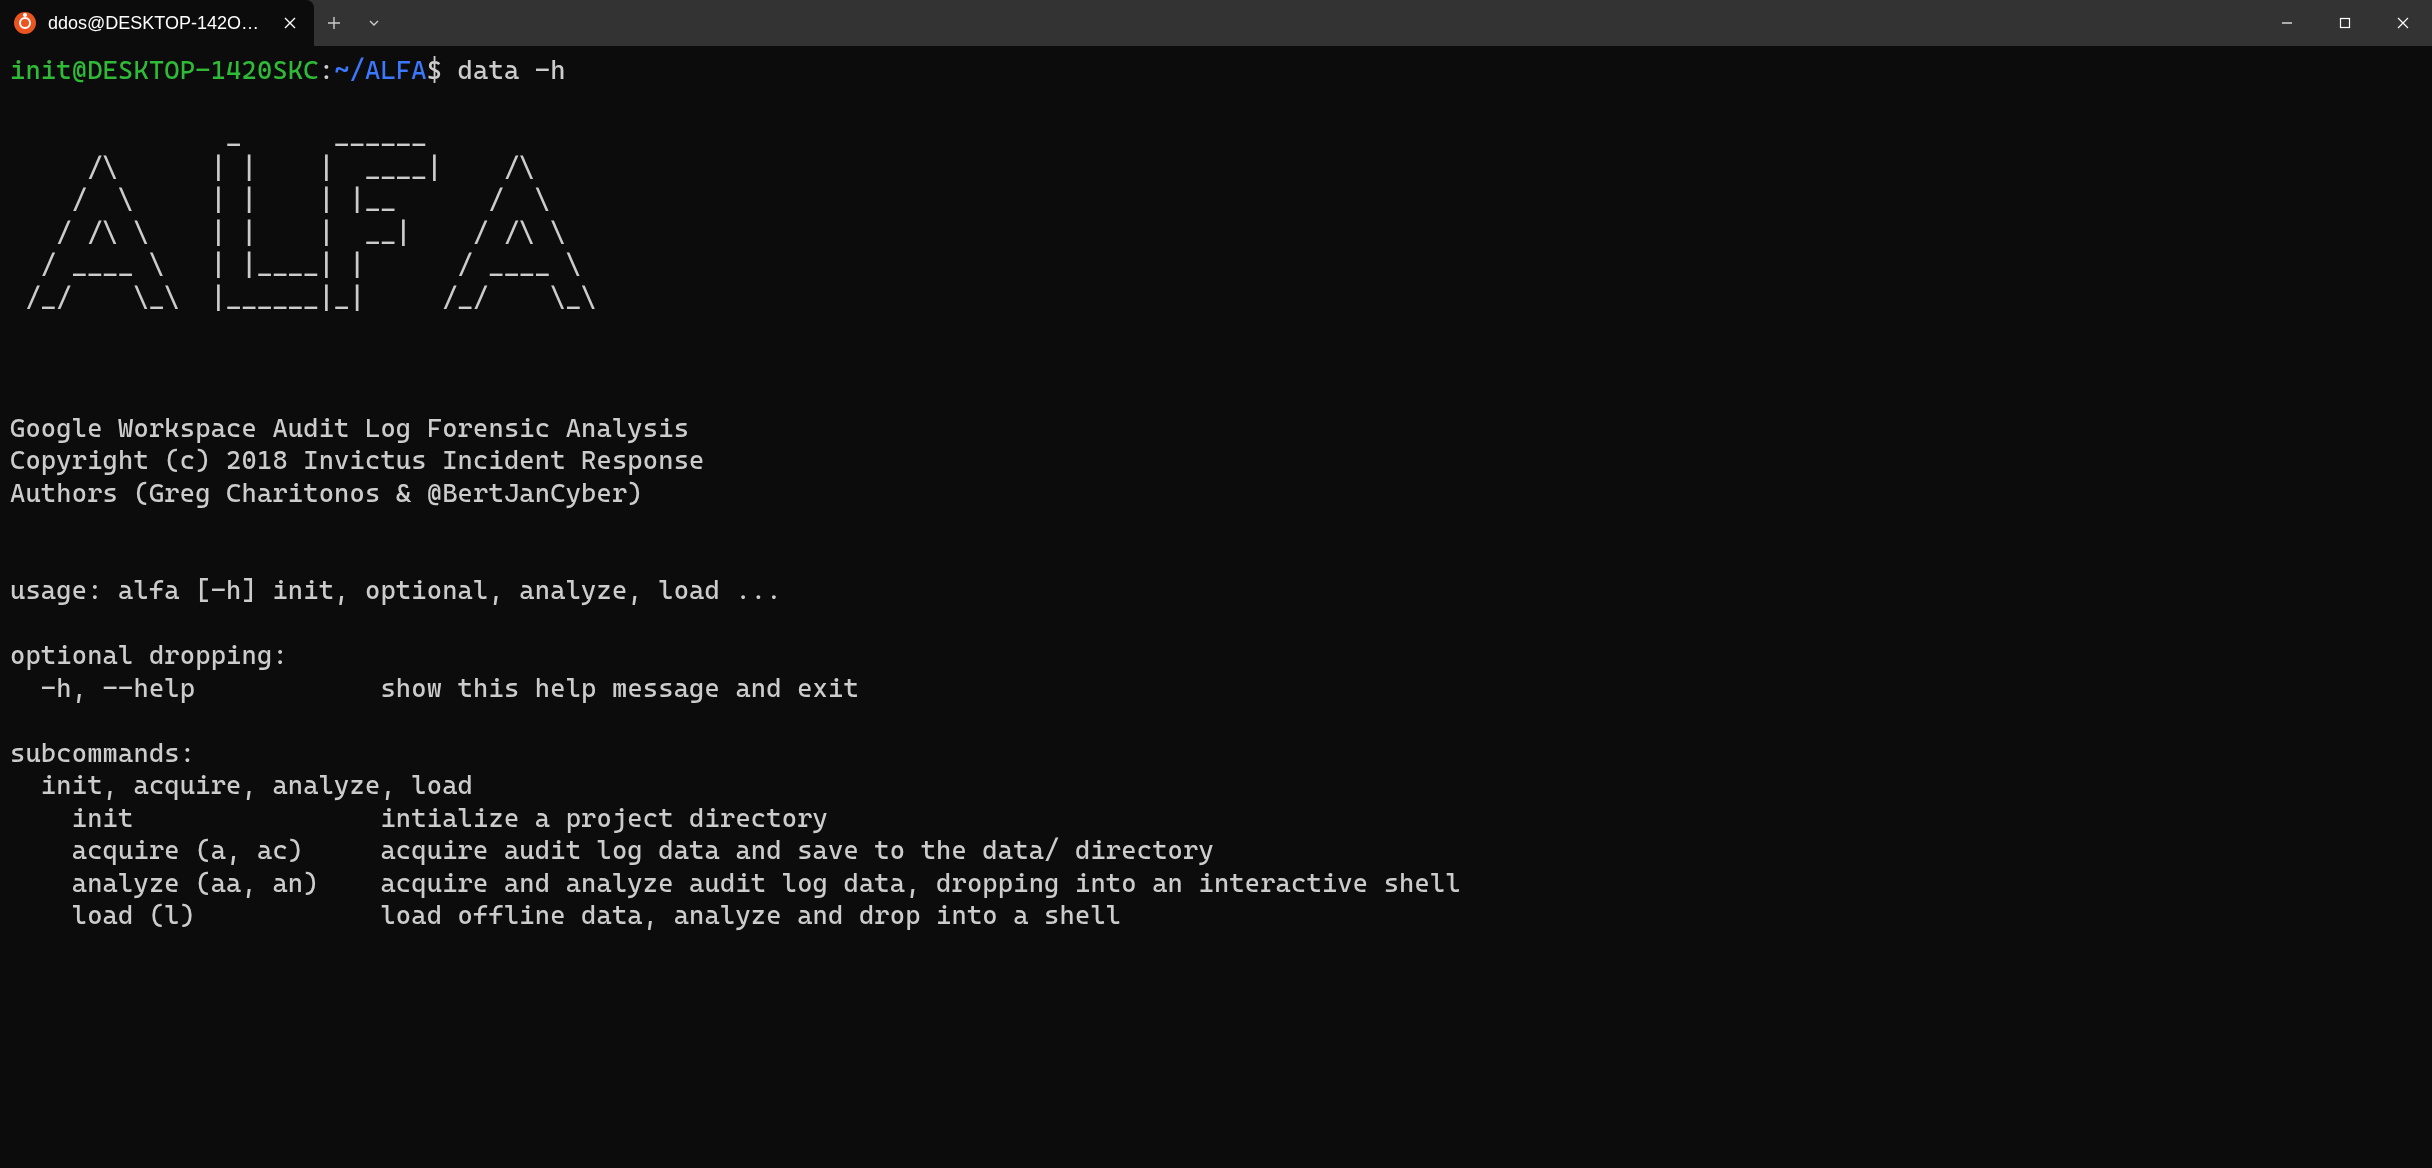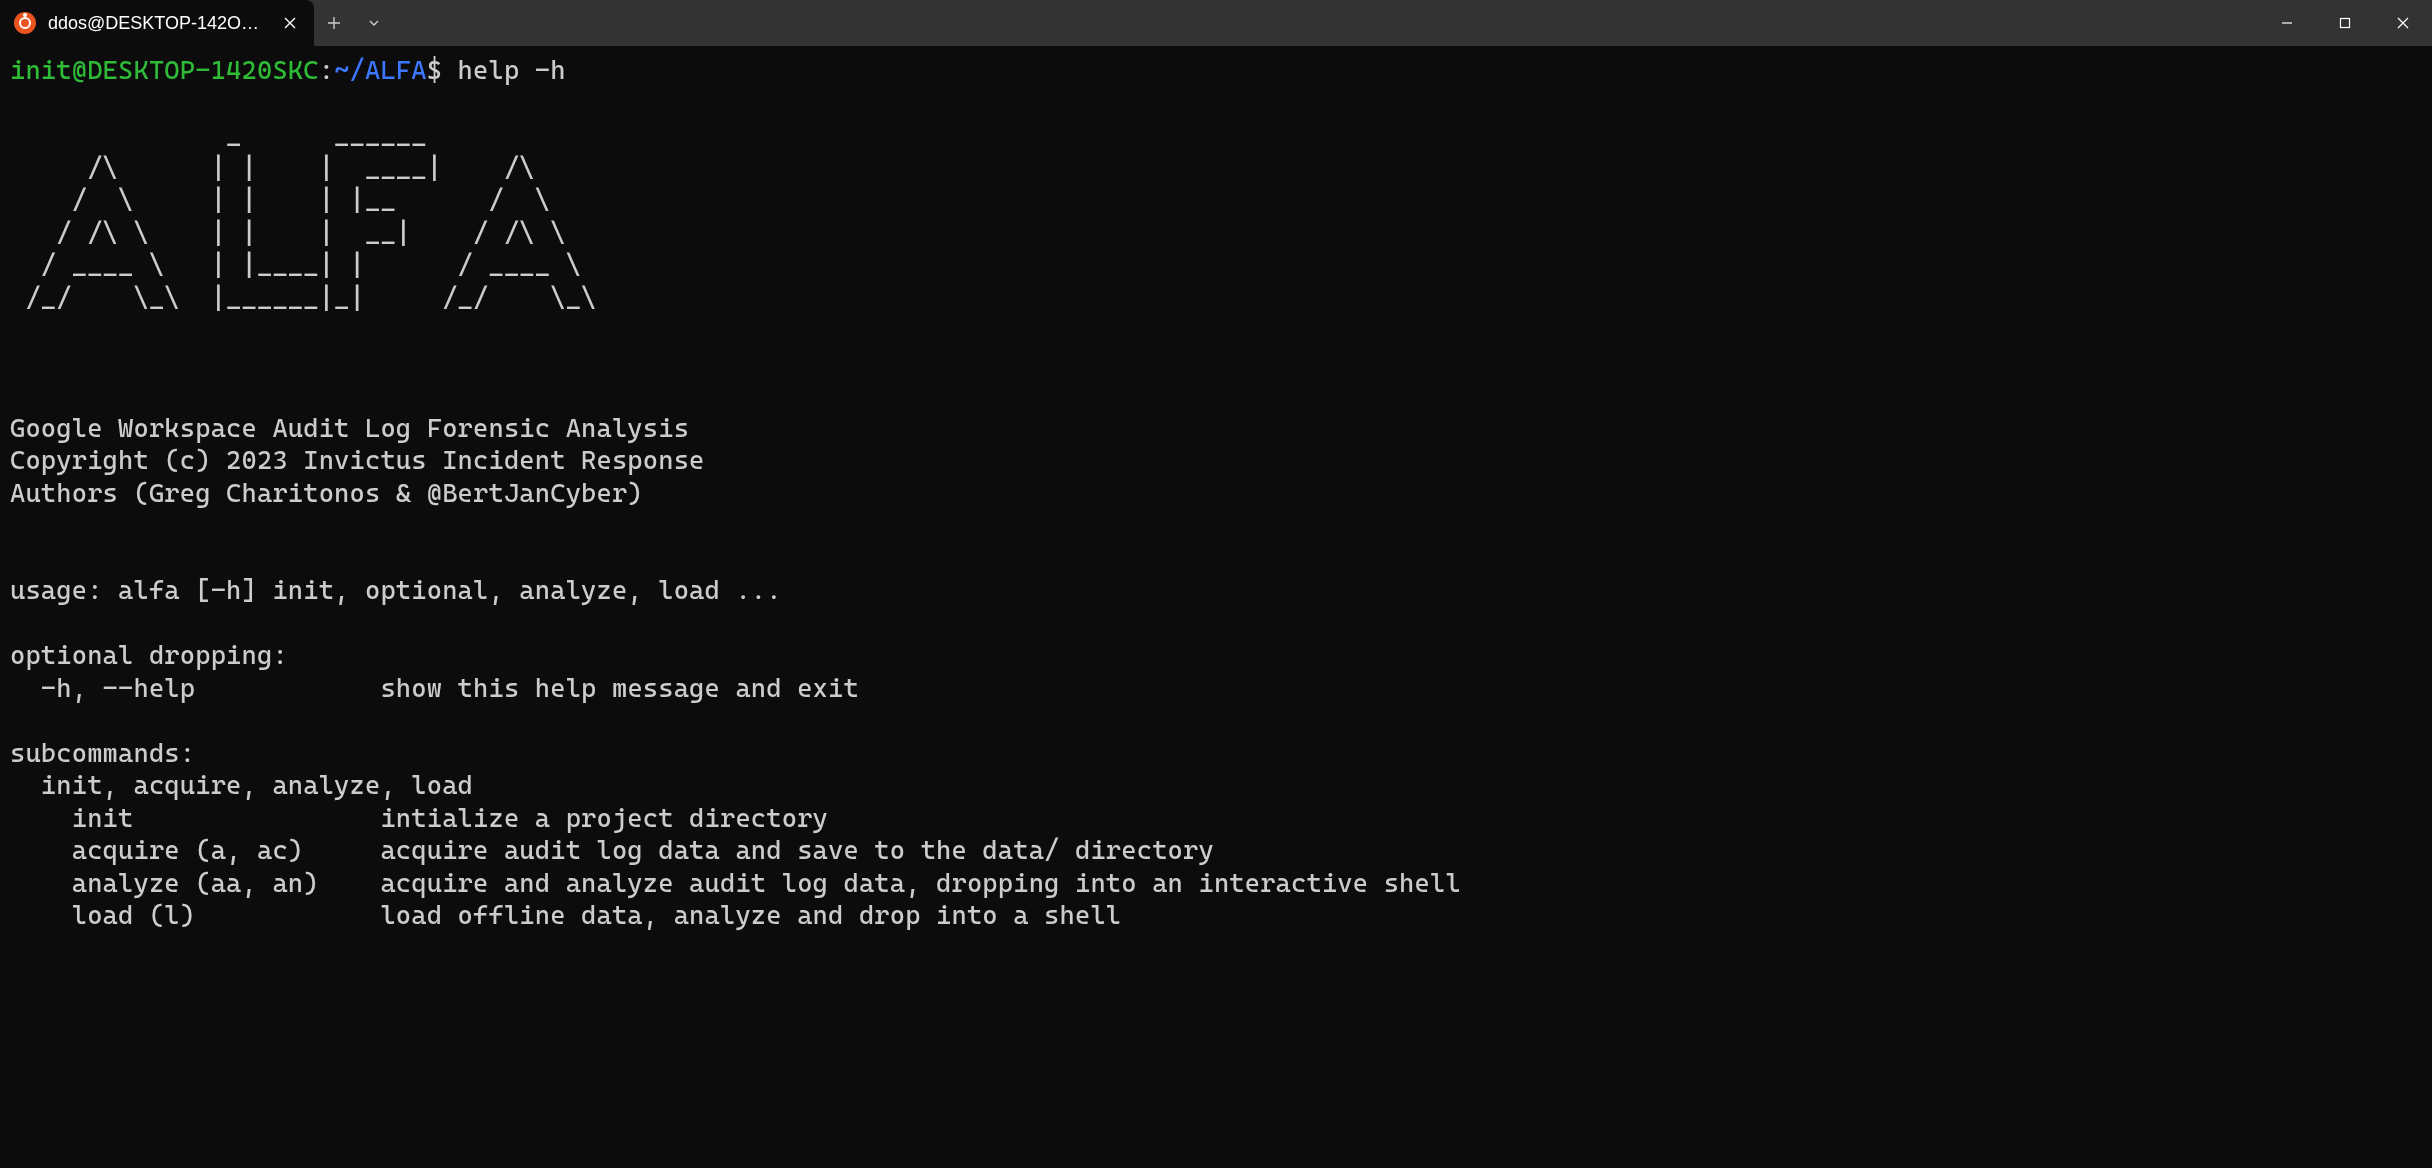--- a/index.html
+++ b/index.html
@@ -146,33 +146,33 @@
         </svg>
     </div>
     <div class="win-btn close">
       <svg width="12" height="12" viewBox="0 0 12 12">
           <path d="M1 1 L11 11 M11 1 L1 11" stroke="currentColor" stroke-width="1.2"></path>
         </svg>
     </div>
   </div>
 </div>
 
-<div class="terminal"><span class="prompt-user">init@DESKTOP-1420SKC</span><span class="prompt-dollar">:</span><span class="prompt-path">~/ALFA</span><span class="prompt-dollar">$</span><span class="cmd"> help -h</span>
+<div class="terminal"><span class="prompt-user">init@DESKTOP-1420SKC</span><span class="prompt-dollar">:</span><span class="prompt-path">~/ALFA</span><span class="prompt-dollar">$</span><span class="cmd"> data -h</span>
 
 <span>              _      ______              
      /\      | |    |  ____|    /\       
     /  \     | |    | |__      /  \      
    / /\ \    | |    |  __|    / /\ \     
   / ____ \   | |____| |      / ____ \    
  /_/    \_\  |______|_|     /_/    \_\   </span>
 
 
 
 <span>Google Workspace Audit Log Forensic Analysis</span>
-<span>Copyright (c) 2023 Invictus Incident Response</span>
+<span>Copyright (c) 2018 Invictus Incident Response</span>
 <span>Authors (Greg Charitonos &amp; @BertJanCyber)</span>
 
 
 <span>usage: alfa [-h] init, optional, analyze, load ...</span>
 
 <span>optional dropping:</span>
 <span>  -h, --help</span>            <span>show this help message and exit</span>
 
 <span>subcommands:</span>
 <span>  init, acquire, analyze, load</span>

